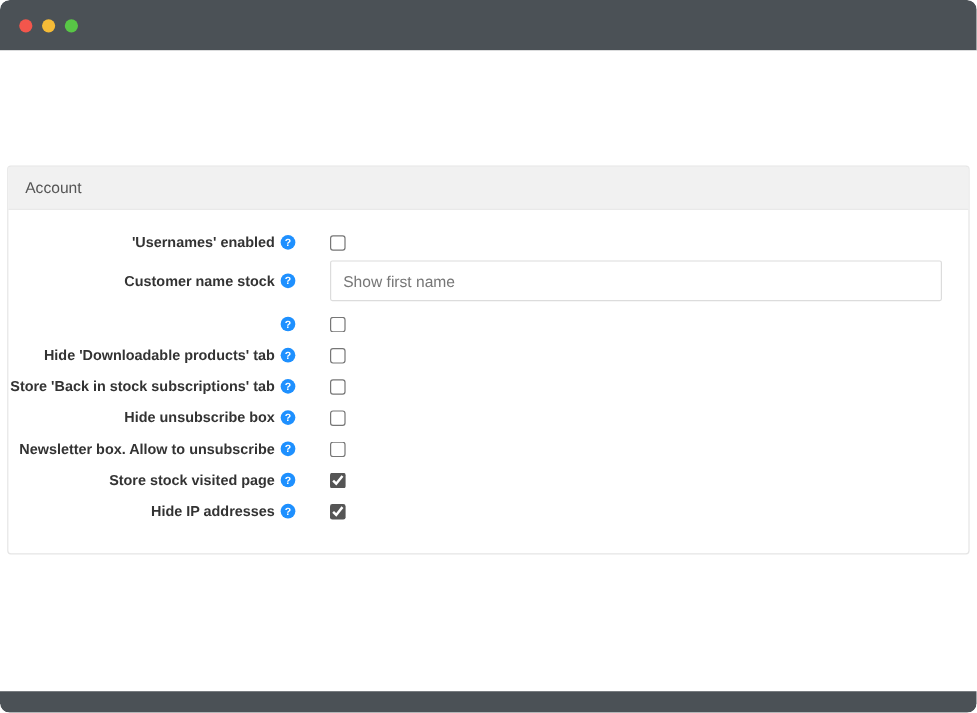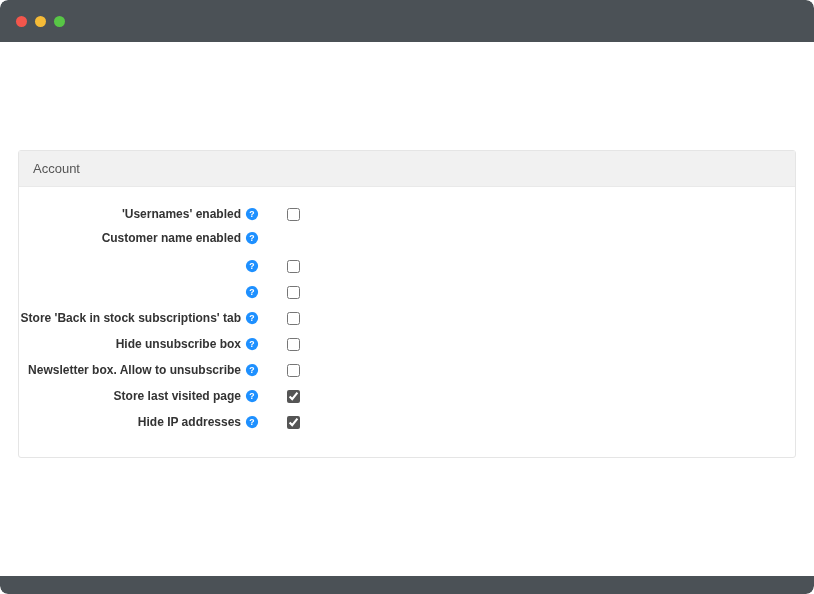--- a/index.html
+++ b/index.html
@@ -26,21 +26,21 @@
       display: flex;
       align-items: center;
       padding-left: 16px;
     }
     .dot { width: 11px; height: 11px; border-radius: 50%; margin-right: 8px; }
     .dot.red { background: #f3564c; }
     .dot.yellow { background: #f5bb37; }
     .dot.green { background: #58c646; }
 
     .content {
-      padding: 18px;
+      padding: 6px;
       background: #fff;
       height: calc(100% - 42px - 18px);
     }
 
     .spacer-top { height: 90px; }
 
     .panel {
       border: 1px solid #e5e5e5;
       border-radius: 3px;
       background: #fff;
@@ -145,46 +145,50 @@
                 </svg>
             </span>
           </div>
           <div class="control-cell">
             <input type="checkbox" style="">
           </div>
         </div>
 
         <div class="form-row select-row">
           <div class="label-cell">
-            <span class="label-text">Customer name enabled</span>
-            <span class="help-icon">
-              <svg viewBox="0 0 16 16" fill="currentColor">
-                  <circle cx="8" cy="8" r="7"></circle>
-                  <text x="8" y="11.5" text-anchor="middle" font-size="10" font-weight="700" fill="#fff">?</text>
-                </svg>
-            </span>
-          </div>
-        </div>
-
-        <div class="form-row">
-          <div class="label-cell">
-            <span class="help-icon">
-              <svg viewBox="0 0 16 16" fill="currentColor">
-                  <circle cx="8" cy="8" r="7"></circle>
-                  <text x="8" y="11.5" text-anchor="middle" font-size="10" font-weight="700" fill="#fff">?</text>
-                </svg>
-            </span>
-          </div>
-          <div class="control-cell">
-            <input type="checkbox" style="">
-          </div>
-        </div>
-
-        <div class="form-row">
-          <div class="label-cell">
+            <span class="label-text">Customer name stock</span>
+            <span class="help-icon">
+              <svg viewBox="0 0 16 16" fill="currentColor">
+                  <circle cx="8" cy="8" r="7"></circle>
+                  <text x="8" y="11.5" text-anchor="middle" font-size="10" font-weight="700" fill="#fff">?</text>
+                </svg>
+            </span>
+          </div>
+          <div class="control-cell">
+            <input class="select" type="text" readonly="" value="Show first name" style="">
+          </div>
+        </div>
+
+        <div class="form-row">
+          <div class="label-cell">
+            <span class="help-icon">
+              <svg viewBox="0 0 16 16" fill="currentColor">
+                  <circle cx="8" cy="8" r="7"></circle>
+                  <text x="8" y="11.5" text-anchor="middle" font-size="10" font-weight="700" fill="#fff">?</text>
+                </svg>
+            </span>
+          </div>
+          <div class="control-cell">
+            <input type="checkbox" style="">
+          </div>
+        </div>
+
+        <div class="form-row">
+          <div class="label-cell">
+            <span class="label-text">Hide 'Downloadable products' tab</span>
             <span class="help-icon">
               <svg viewBox="0 0 16 16" fill="currentColor">
                   <circle cx="8" cy="8" r="7"></circle>
                   <text x="8" y="11.5" text-anchor="middle" font-size="10" font-weight="700" fill="#fff">?</text>
                 </svg>
             </span>
           </div>
           <div class="control-cell">
             <input type="checkbox" style="">
           </div>
@@ -230,21 +234,21 @@
                 </svg>
             </span>
           </div>
           <div class="control-cell">
             <input type="checkbox" style="">
           </div>
         </div>
 
         <div class="form-row">
           <div class="label-cell">
-            <span class="label-text">Store last visited page</span>
+            <span class="label-text">Store stock visited page</span>
             <span class="help-icon">
               <svg viewBox="0 0 16 16" fill="currentColor">
                   <circle cx="8" cy="8" r="7"></circle>
                   <text x="8" y="11.5" text-anchor="middle" font-size="10" font-weight="700" fill="#fff">?</text>
                 </svg>
             </span>
           </div>
           <div class="control-cell">
             <input type="checkbox" checked="" style="">
           </div>

